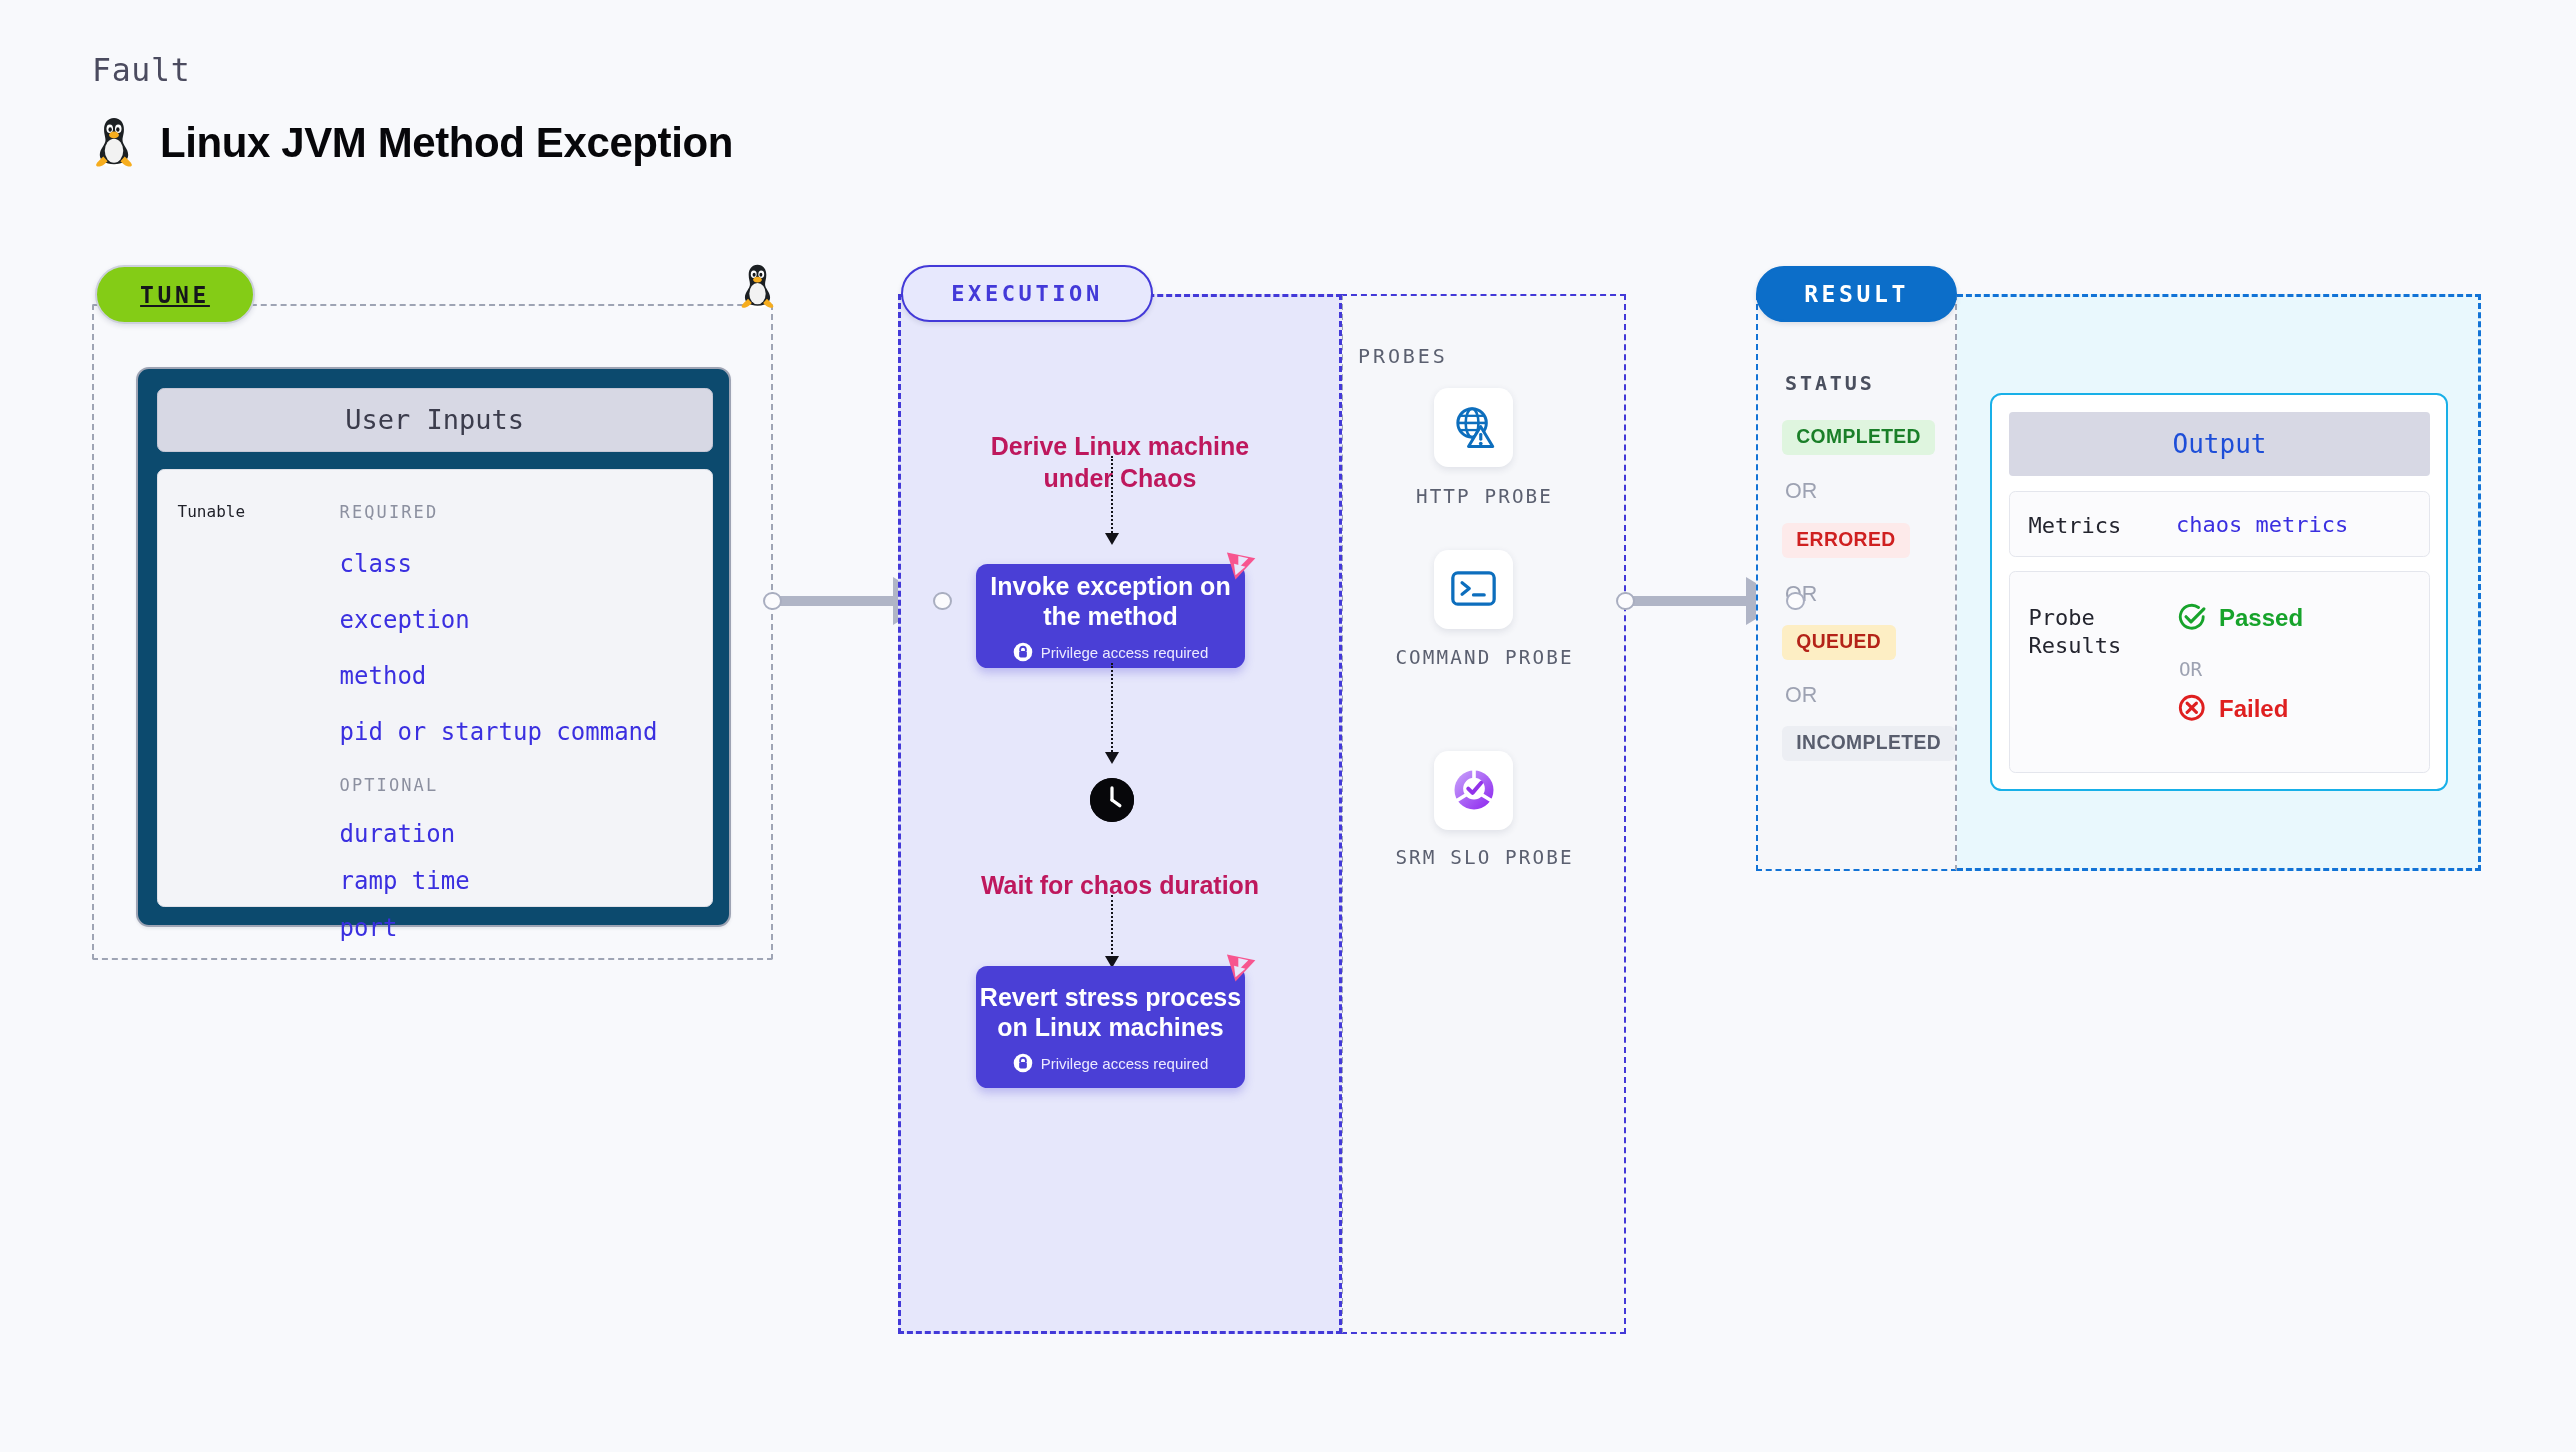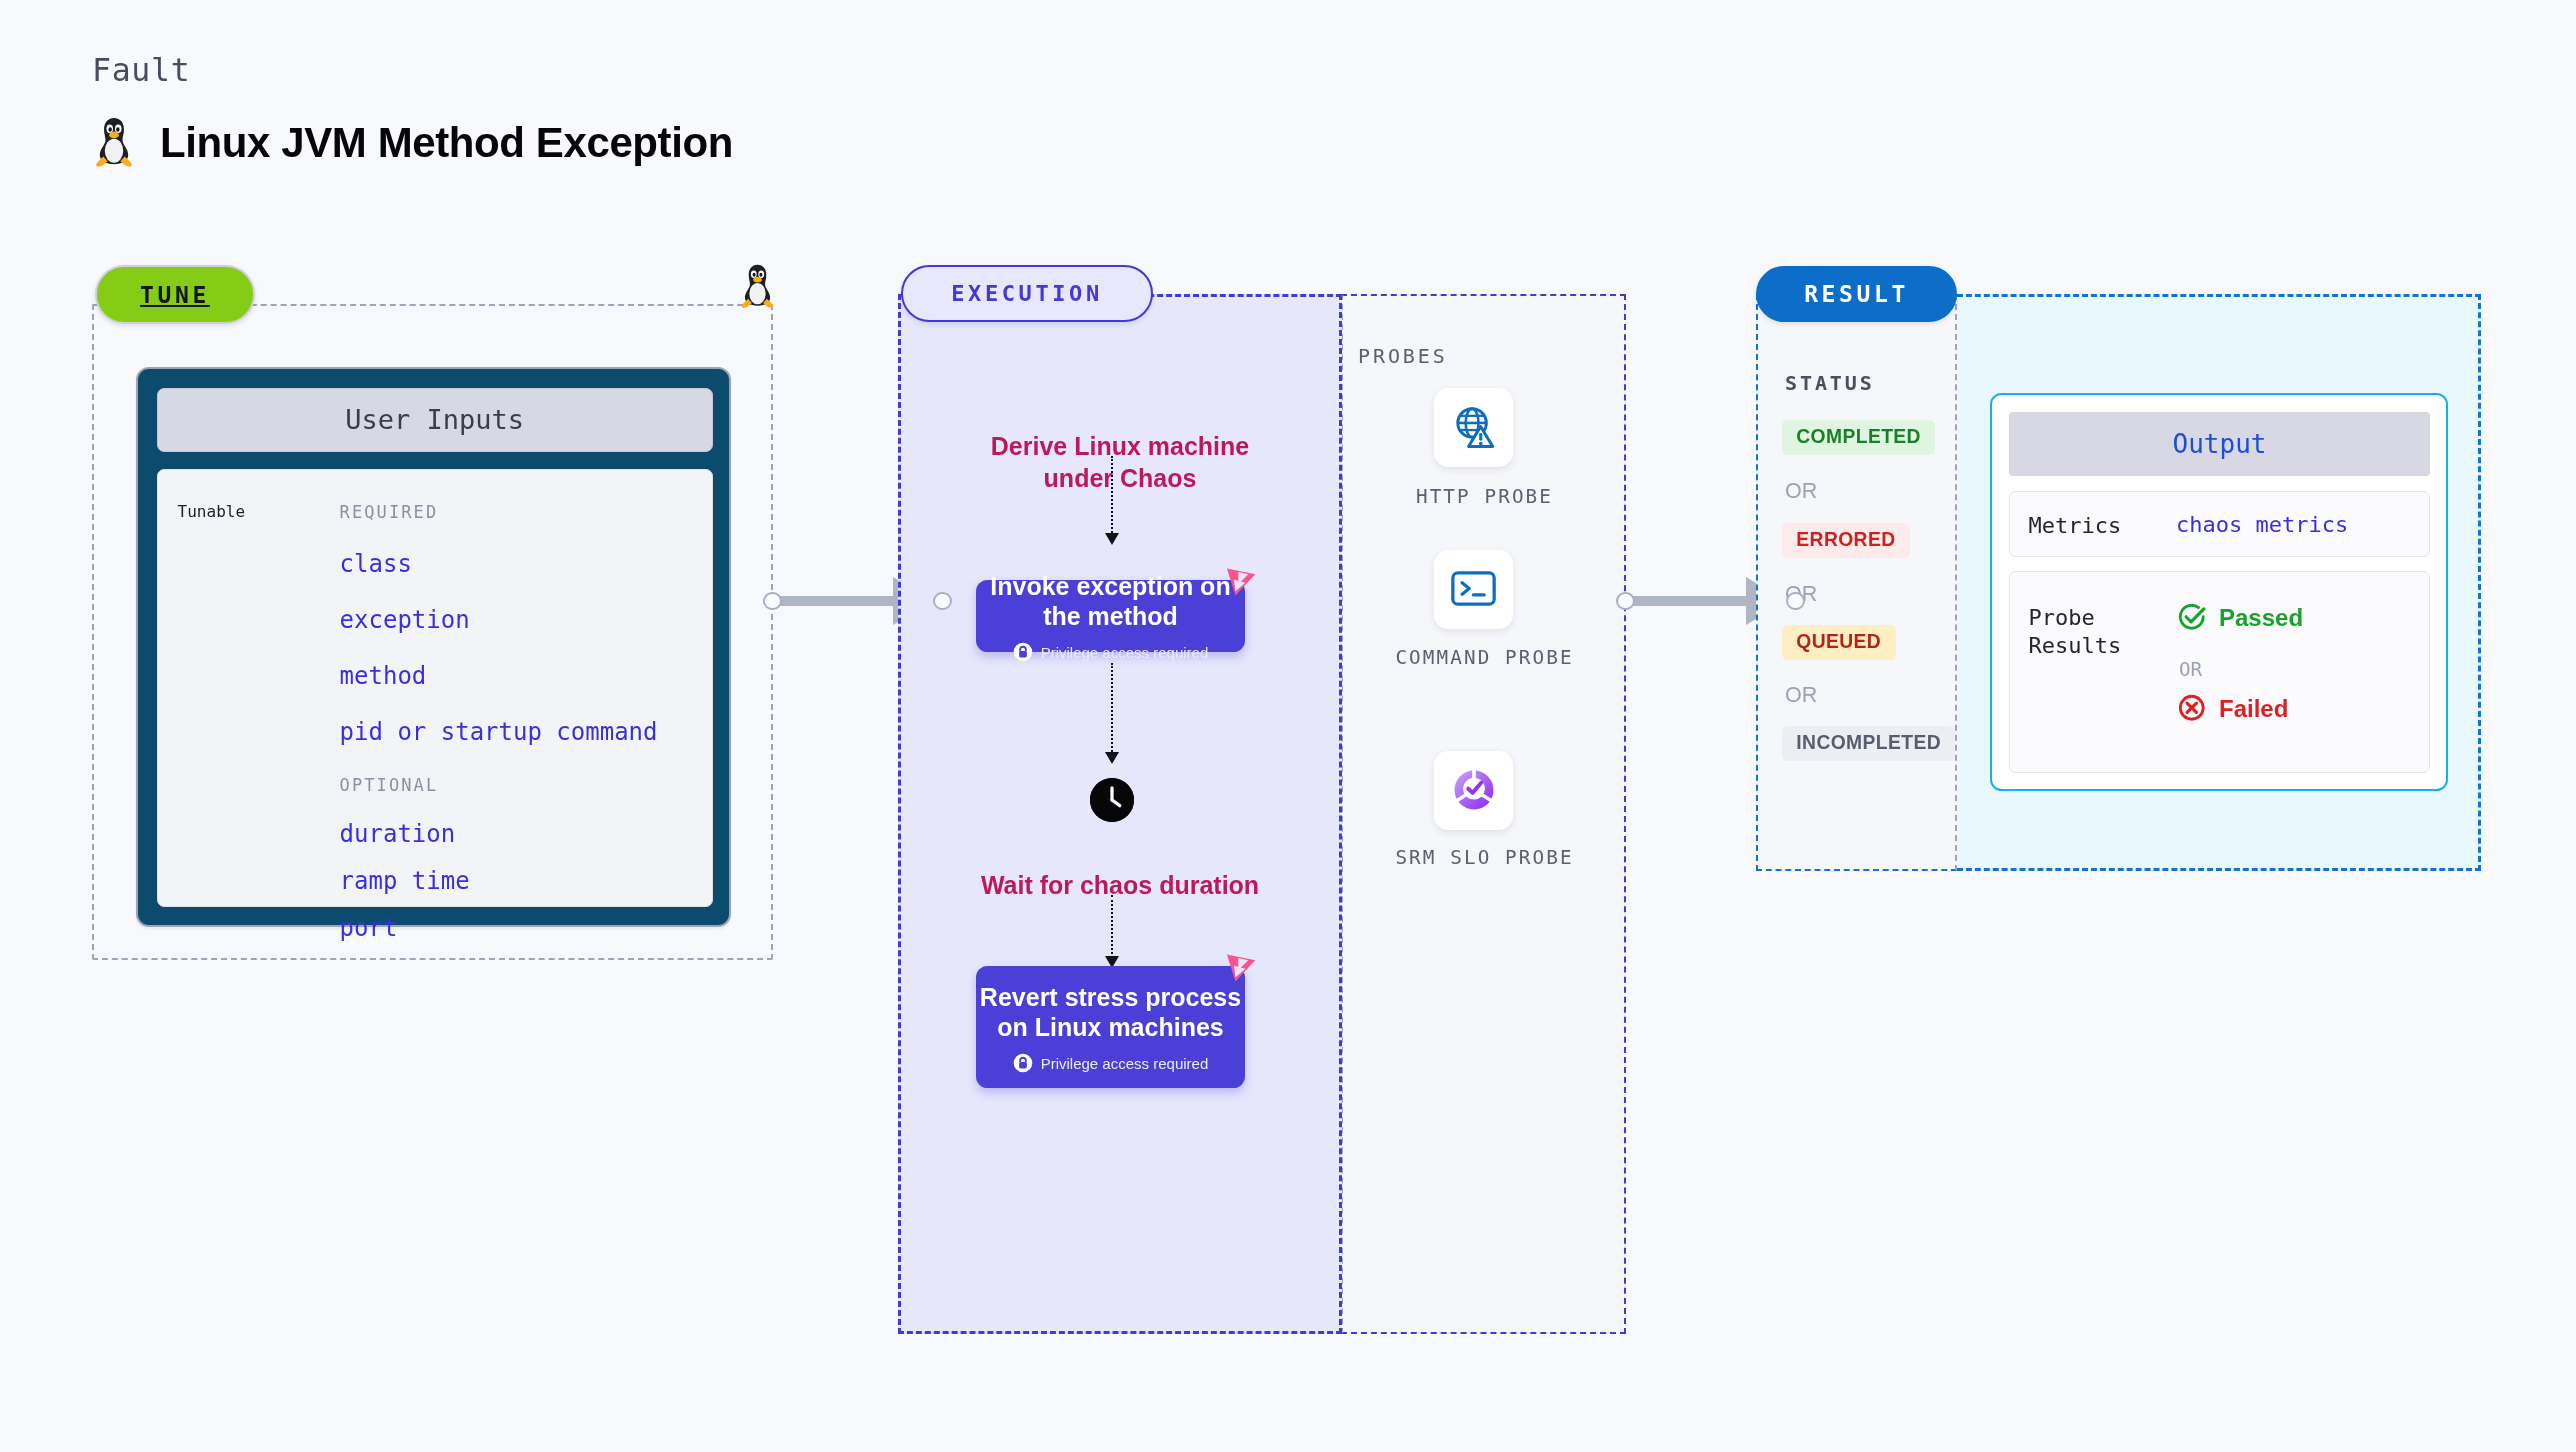--- a/index.html
+++ b/index.html
@@ -266,21 +266,21 @@
   </div>
   <div class="probe-label" style="left:1377px; top:845px;">SRM SLO PROBE</div>
 
   <div class="dashed exec-region" style="left:898px; top:294px; width:444px; height:1040px;"></div>
   <div class="pill pill-exec" style="left:901px; top:265px; width:252px; height:57px; font-size:22px;">EXECUTION</div>
 
   <div class="flow-text" style="left:955px; top:391px; width:330px;">Derive Linux machine under Chaos</div>
   <div class="dotted-arrow" style="left:1111px; top:456px; height:80px;"></div>
   <div class="arrow-head" style="left:1105px; top:533px;"></div>
 
-  <div class="step-card" style="left:976px; top:580px; width:269px; height:72px;">
+  <div class="step-card" style="left:976px; top:564px; width:269px; height:104px;">
     <div class="step-title">Invoke exception on the method</div>
     <div class="priv-row">
       <span>
         <svg width="20" height="20" viewBox="0 0 28 28">
           <circle cx="14" cy="14" r="13" fill="#ffffff"></circle>
           <path d="M10 13v-2.4a4 4 0 018 0V13" fill="none" stroke="#4a3fd6" stroke-width="2.6"></path>
           <rect x="8.6" y="12.6" width="10.8" height="9" rx="2.2" fill="#4a3fd6"></rect>
         </svg>
       </span>
       <span class="priv-text">Privilege access required</span>

